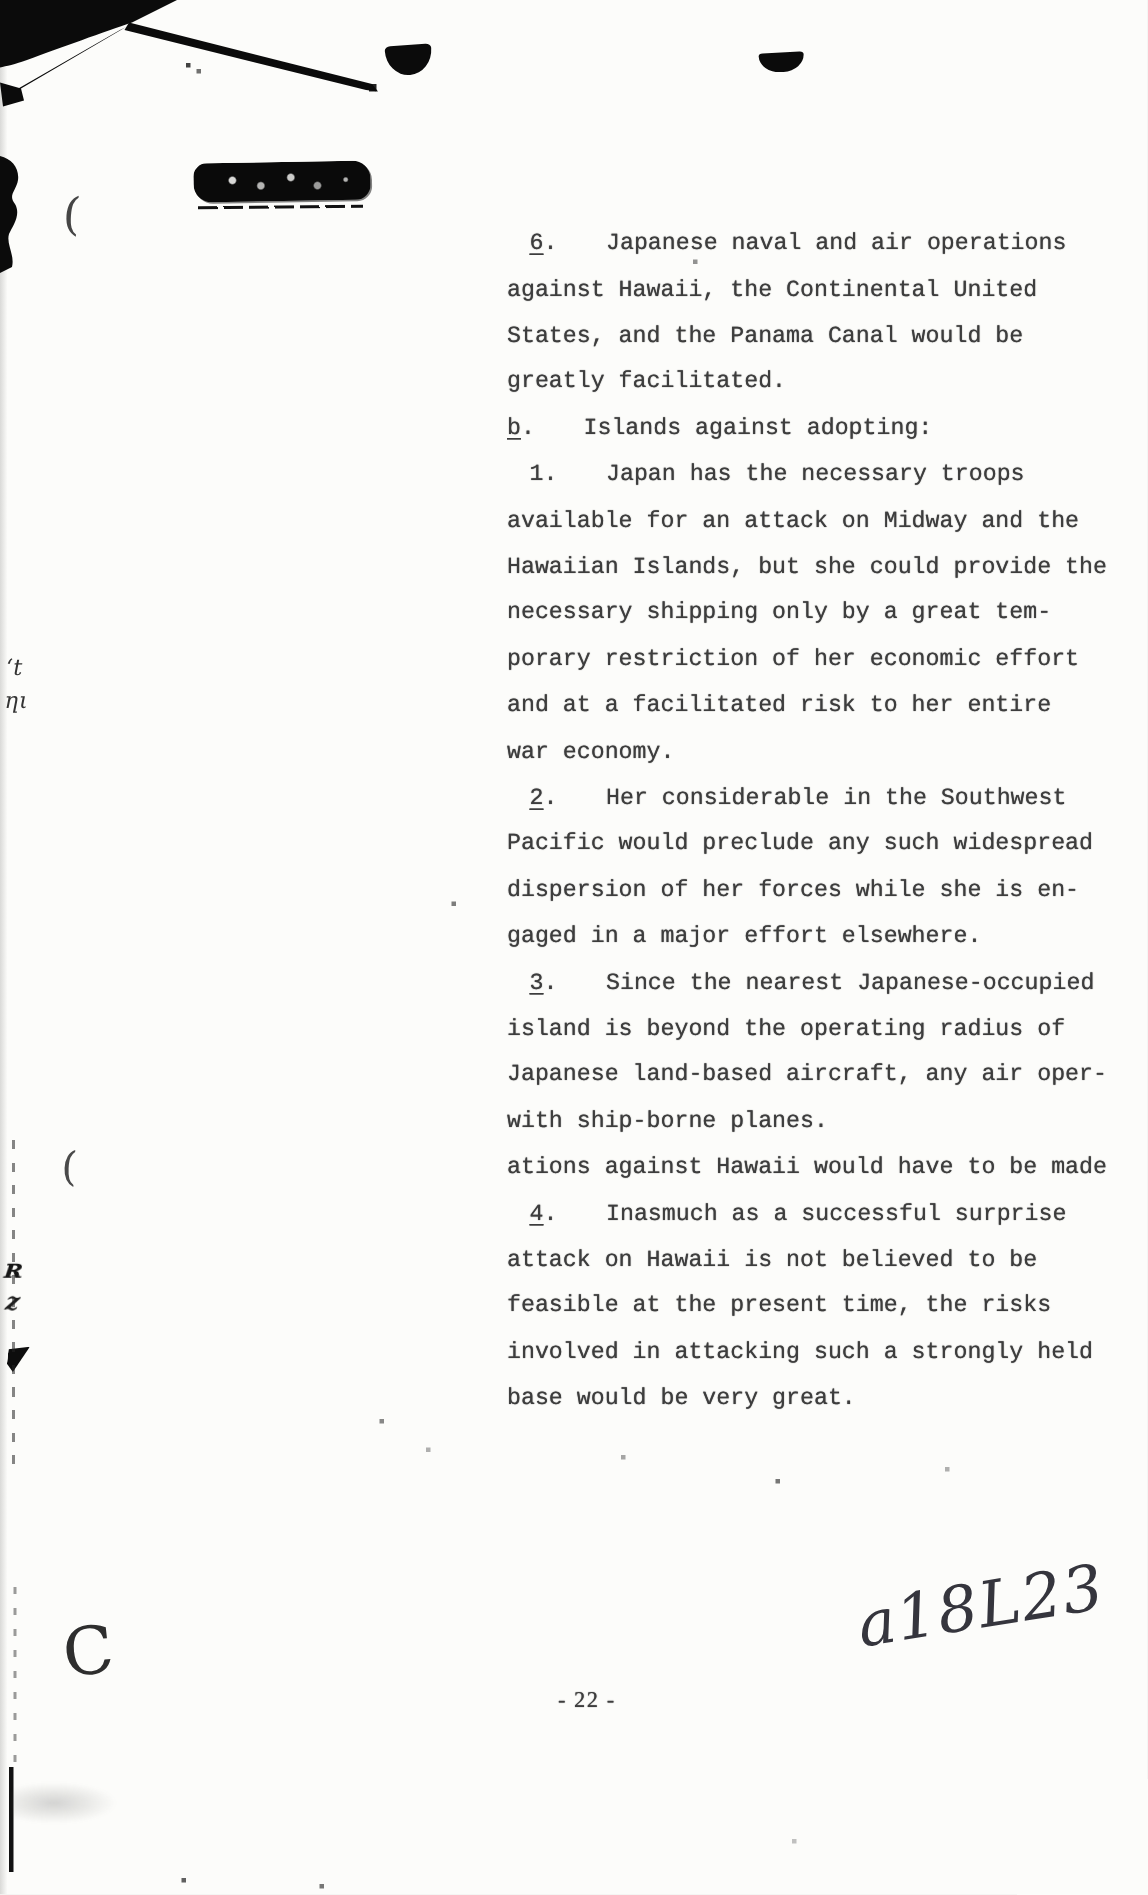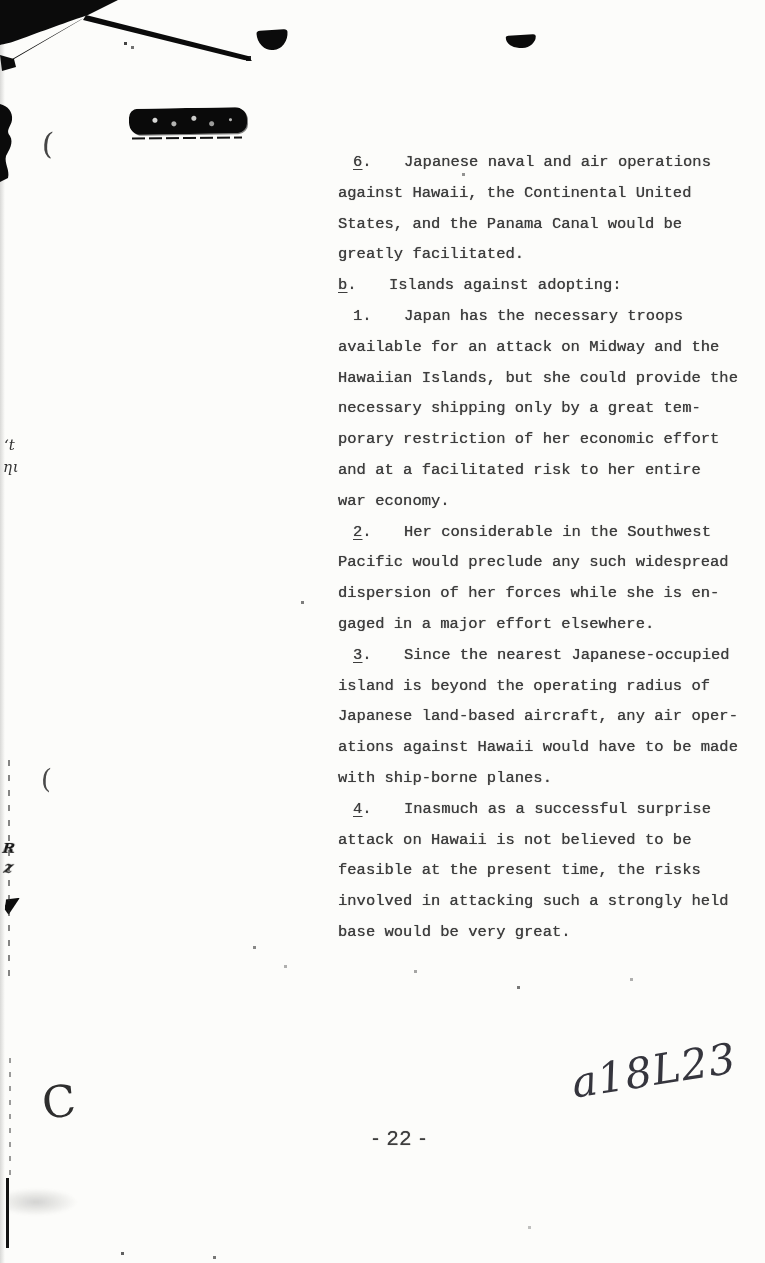--- a/index.html
+++ b/index.html
@@ -27,22 +27,22 @@
     color:var(--ink,#3d3d3d);
     text-shadow:0 0 .7px rgba(45,45,45,.85);
     white-space:nowrap;
   }
   .line{height:30.8px;margin-left:15px;}
   .plabel{display:inline-block;width:51px;}
   .line.indent .plabel{margin-left:15px;}
   .u{text-decoration:underline;text-underline-offset:3px;}
   .footer-page{
     position:absolute;left:372px;top:1126px;
-    font-family:Liberation Sans, sans-serif;
-    font-size:21px;color:var(--ink,#3d3d3d);
+    font-family:Liberation Serif, serif;
+    font-size:15px;color:var(--ink,#3d3d3d);
     text-shadow:0 0 .7px rgba(45,45,45,.85);
     letter-spacing:1px;white-space:pre;text-align:right;
   }
   
   .annotation{
     position:absolute;left:571px;top:1046px;
     font-family:"DejaVu Serif", serif;
     font-style:italic;font-size:42px;font-weight:400;
     color:var(--pen,#35353d);
     transform:rotate(-9deg);
@@ -176,22 +176,22 @@
       <div class="line"><span>porary restriction of her economic effort</span></div>
       <div class="line"><span>and at a facilitated risk to her entire</span></div>
       <div class="line"><span>war economy.</span></div>
       <div class="line indent"><span class="plabel"><span class="u">2</span>.</span><span>Her considerable in the Southwest</span></div>
       <div class="line"><span>Pacific would preclude any such widespread</span></div>
       <div class="line"><span>dispersion of her forces while she is en-</span></div>
       <div class="line"><span>gaged in a major effort elsewhere.</span></div>
       <div class="line indent"><span class="plabel"><span class="u">3</span>.</span><span>Since the nearest Japanese-occupied</span></div>
       <div class="line"><span>island is beyond the operating radius of</span></div>
       <div class="line"><span>Japanese land-based aircraft, any air oper-</span></div>
+      <div class="line"><span>with ship-borne planes.</span></div>
       <div class="line"><span>ations against Hawaii would have to be made</span></div>
-      <div class="line"><span>with ship-borne planes.</span></div>
       <div class="line indent"><span class="plabel"><span class="u">4</span>.</span><span>Inasmuch as a successful surprise</span></div>
       <div class="line"><span>attack on Hawaii is not believed to be</span></div>
       <div class="line"><span>feasible at the present time, the risks</span></div>
       <div class="line"><span>involved in attacking such a strongly held</span></div>
       <div class="line"><span>base would be very great.</span></div>
     </div>
 
   <div class="footer-page">- 22 -</div>
 
   <div class="annotation">a18L23</div>

